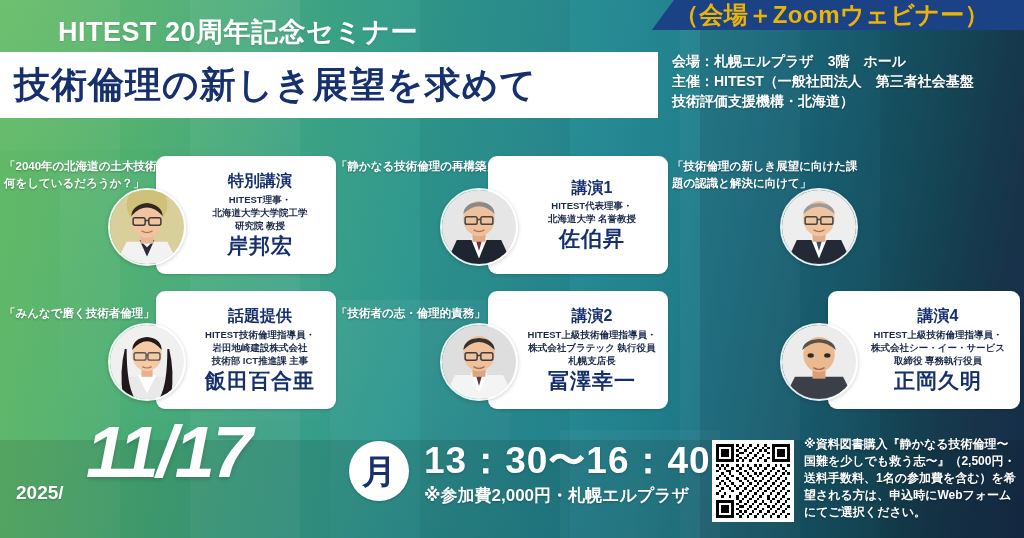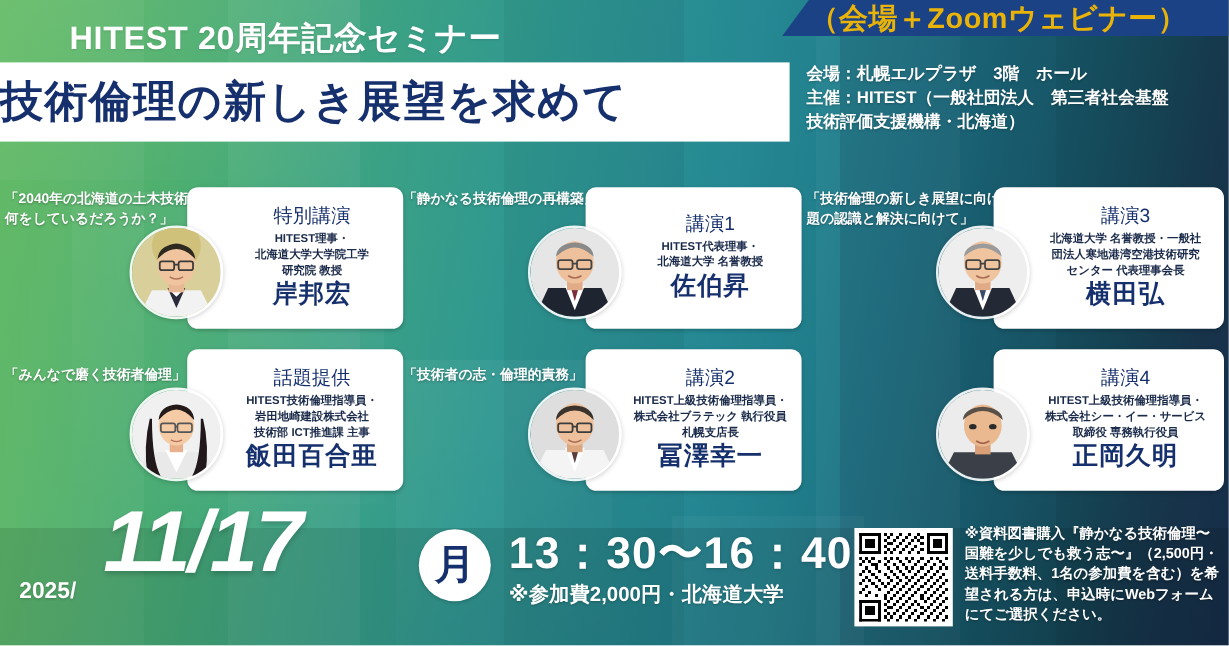--- a/index.html
+++ b/index.html
@@ -39,21 +39,21 @@
     letter-spacing:0.5px; white-space:nowrap;
     text-shadow:0 1px 2px rgba(0,0,0,0.12);
     margin-left:36px;
   }
   #title-bar {
     position:absolute; left:0; top:52px; width:658px; height:66px;
     background:#ffffff; display:flex; align-items:center;
   }
   #title-bar .t {
     font-size:36px; font-weight:bold; color:#16306e;
-    letter-spacing:1px; white-space:nowrap;
+    letter-spacing:1px; padding-left:14px; white-space:nowrap;
   }
   #zoom-banner {
     position:absolute; left:640px; top:0; width:384px; height:30px;
     background:#1b4285; color:#eab308;
     clip-path:polygon(34px 0, 384px 0, 384px 46px, 0 46px);
     display:flex; align-items:center; justify-content:center;
   }
   #zoom-banner .z {
     font-size:24px; font-weight:bold; letter-spacing:0.5px; white-space:nowrap;
   }
@@ -94,21 +94,21 @@
   .info-card {
     position:absolute; left:152px; top:0;
     width:180px; height:118px;
     background:#ffffff; border-radius:9px; z-index:2;
     display:flex; flex-direction:column; align-items:center;
     justify-content:center; padding:5px 6px 6px 34px;
     box-shadow:0 1px 3px rgba(0,0,0,0.18);
   }
   .c3 .info-card { left:160px; width:192px; }
   .info-card .lecture-label {
-    font-size:16px; font-weight:normal; color:#16306e; line-height:1.1;
+    font-size:16px; font-weight:bold; color:#16306e; line-height:1.1;
     margin-bottom:3px; white-space:nowrap;
   }
   .info-card .affil {
     font-size:9.5px; font-weight:bold; color:#1a2a4a;
     line-height:1.38; text-align:center; margin-bottom:3px;
   }
   .info-card .sname {
     font-size:21px; font-weight:bold; color:#16306e;
     line-height:1.05; letter-spacing:1px; white-space:nowrap;
   }
@@ -250,25 +250,20 @@
           <path d="M36 52 L40 66 L44 52 Z" fill="#3a4a6a"></path>
           <rect x="33" y="42" width="14" height="14" fill="#e0ab86"></rect>
           <ellipse cx="40" cy="31" rx="17" ry="19" fill="#efc49f"></ellipse>
           <path d="M23 26 Q40 10 57 26 Q56 15 40 14 Q24 15 23 26 Z" fill="#9b9b9b"></path>
           <rect x="25" y="29" width="13" height="8" rx="2" fill="none" stroke="#444" stroke-width="1.6"></rect>
           <rect x="42" y="29" width="13" height="8" rx="2" fill="none" stroke="#444" stroke-width="1.6"></rect>
           <line x1="38" y1="32" x2="42" y2="32" stroke="#444" stroke-width="1.6"></line>
           <path d="M34 43 Q40 47 46 43" stroke="#a96c54" stroke-width="1.4" fill="none"></path>
         </svg>
       </div>
-      <div class="info-card">
-        <div class="lecture-label">講演3</div>
-        <div class="affil">北海道大学 名誉教授・一般社<br>団法人寒地港湾空港技術研究<br>センター 代表理事会長</div>
-        <div class="sname">横田弘</div>
-      </div>
     </div>
   </div>
 
   <div class="row r2">
 
     <div class="cell c1">
       <div class="talk-title">「みんなで磨く技術者倫理」</div>
       <div class="portrait">
         <svg class="face" viewBox="0 0 80 80" preserveAspectRatio="xMidYMid slice">
           <rect width="80" height="80" fill="#f0f0f0"></rect>
@@ -337,21 +332,21 @@
     </div>
   </div>
 
   <div id="footer">
     <div id="year">2025/</div>
     <div id="bigdate">11/17</div>
     <div id="day-badge">
       <span>月</span>
     </div>
     <div id="time">13：30〜16：40</div>
-    <div id="fee">※参加費2,000円・北海道大学</div>
+    <div id="fee">※参加費2,000円・札幌エルプラザ</div>
 
     <div id="qr">
       <svg viewBox="0 0 29 29" shape-rendering="crispEdges" aria-hidden="true">
         <rect width="29" height="29" fill="#ffffff"></rect>
         <g fill="#000000">
           <rect x="0" y="0" width="7" height="1"></rect>
             <rect x="0" y="6" width="7" height="1"></rect>
           <rect x="0" y="0" width="1" height="7"></rect>
             <rect x="6" y="0" width="1" height="7"></rect>
           <rect x="2" y="2" width="3" height="3"></rect>

